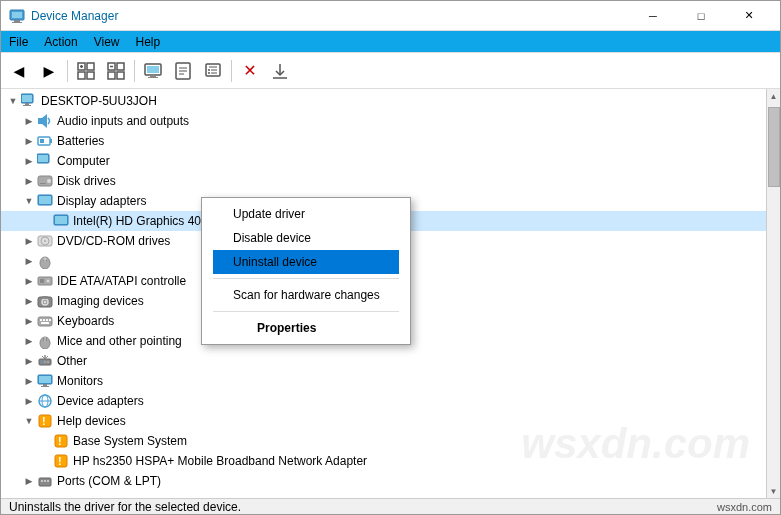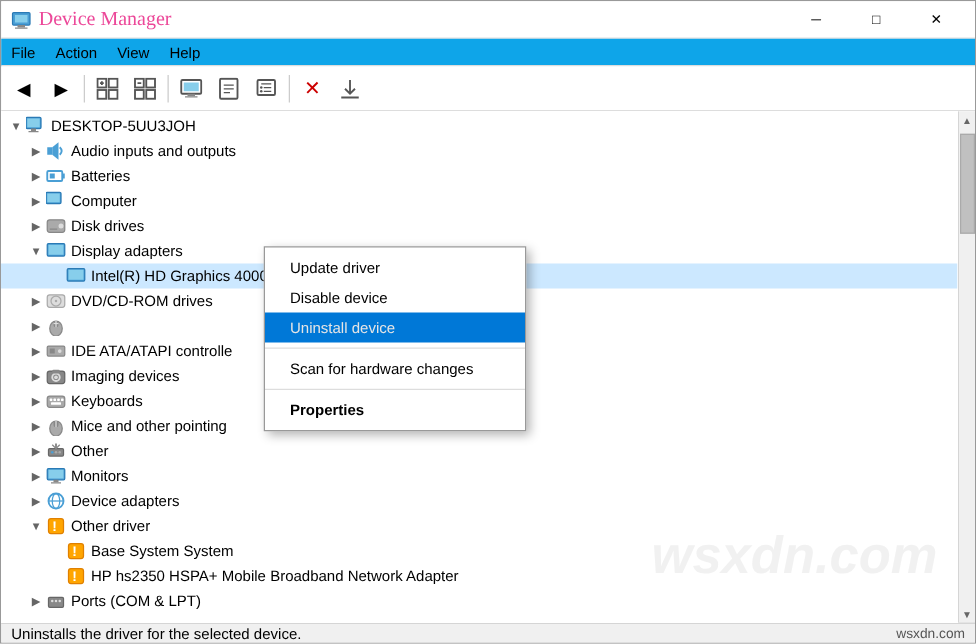--- a/index.html
+++ b/index.html
@@ -32,23 +32,22 @@
     .title-bar-icon {
       width: 16px;
       height: 16px;
       margin-right: 6px;
       display: flex;
       align-items: center;
       justify-content: center;
     }
     .title-bar-title {
       flex: 1;
-      font-size: 16px;
-      color: #ec4899;
-      font-family: Liberation Serif, serif;
+      font-size: 12px;
+      color: #0369a1;
     }
     .title-bar-controls {
       display: flex;
       gap: 2px;
     }
     .title-bar-btn {
       width: 46px;
       height: 30px;
       display: flex;
       align-items: center;
@@ -147,36 +146,36 @@
     }
     .tree-label {
       font-size: 12px;
     }
     .indent1 { padding-left: 20px; }
     .indent2 { padding-left: 36px; }
     
     .context-menu {
       position: absolute;
       top: 108px;
-      left: 210px;
+      left: 200px;
       width: 210px;
       background: #fff;
       border: 1px solid #999;
       box-shadow: 3px 3px 8px rgba(0,0,0,0.3);
       z-index: 100;
-      padding: 4px 0;
+      padding: 4px 11px;
     }
     .ctx-item {
       padding: 5px 20px;
       cursor: pointer;
       font-size: 12px;
       white-space: nowrap;
     }
-    .ctx-item.active { background: #0078d7; color: #e5e5e5; }
-    .ctx-item.bold { font-weight: bold; }
+    .ctx-item.active { background: #0078d7; color: #000000; }
+    .ctx-item.bold { font-weight: bold; margin-left: 24px; }
     .ctx-sep {
       height: 1px;
       background: #ddd;
       margin: 4px 0;
     }
     .status-bar {
       height: 16px;
       background: #f0f0f0;
       border-top: 1px solid #ccc;
       display: flex;
@@ -522,21 +521,21 @@
       </div>
 
       <div class="tree-item indent1">
         <div class="expand-btn">▼</div>
         <div class="tree-icon">
           <svg width="16" height="16" viewBox="0 0 16 16">
             <rect x="2" y="2" width="12" height="12" rx="2" fill="#ffa500" stroke="#e08000" stroke-width="1"></rect>
             <text x="5" y="12" font-size="11" fill="#fff" font-weight="bold">!</text>
           </svg>
         </div>
-        <span class="tree-label">Other driver</span>
+        <span class="tree-label">Help devices</span>
       </div>
 
       <div class="tree-item indent2">
         <div class="expand-btn" style="visibility:hidden;">▶</div>
         <div class="tree-icon">
           <svg width="16" height="16" viewBox="0 0 16 16">
             <rect x="2" y="2" width="12" height="12" rx="2" fill="#ffa500" stroke="#e08000" stroke-width="1"></rect>
             <text x="5" y="12" font-size="11" fill="#fff" font-weight="bold">!</text>
           </svg>
         </div>

